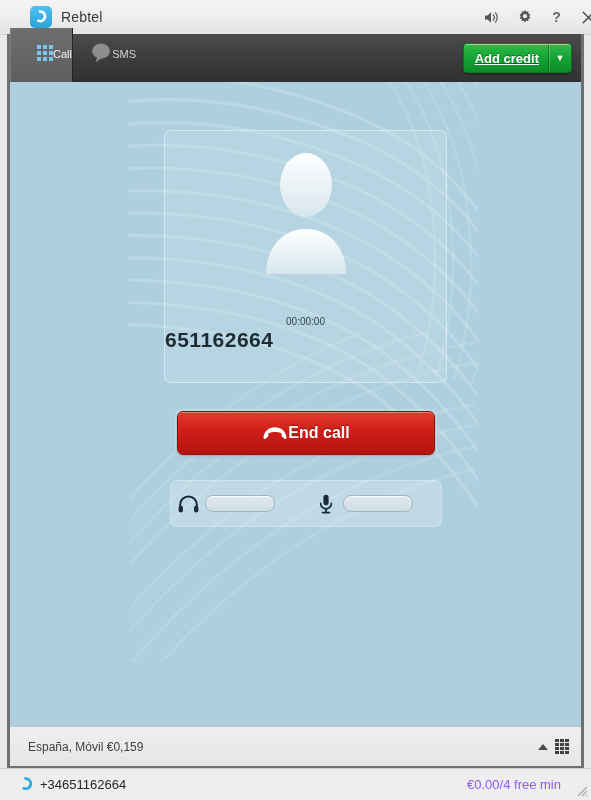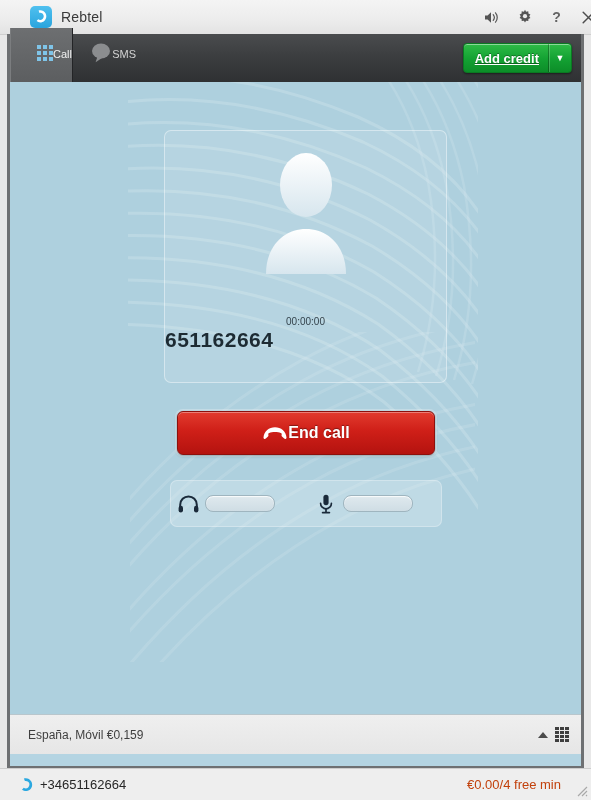--- a/index.html
+++ b/index.html
@@ -239,21 +239,21 @@
     border-radius: 8px;
     background: linear-gradient(to bottom, #dfe9ee 0%, #cfdde4 100%);
     border: 1px solid #9fb5bf;
     box-shadow: inset 0 1px 1px rgba(255,255,255,.85);
     cursor: pointer;
   }
 
   
   #ratebar {
     position: absolute;
-    left: 0; bottom: 12px;
+    left: 0; bottom: 0;
     width: 571px; height: 40px;
     background: linear-gradient(to bottom, #efefef 0%, #e6e6e6 100%);
     border-top: 1px solid #b9c6cc;
     display: flex;
     align-items: center;
     box-sizing: border-box;
   }
   #rate-text {
     margin-left: 18px;
     font-size: 12px;
@@ -287,31 +287,31 @@
     position: absolute;
     left: 0; bottom: 0;
     width: 591px; height: 31px;
     background: #eeeeee;
     border-top: 1px solid #cdcdcd;
     display: flex;
     align-items: center;
   }
   #status-num {
     display: flex;
-    align-items: center;
+    align-items: flex-start;
     gap: 7px;
     margin-left: 20px;
     font-size: 13px;
     color: #262626;
   }
   #status-credit {
     margin-left: auto;
     margin-right: 30px;
     font-size: 13px;
-    color: #c2410c;
+    color: #8b5cf6;
   }
   #resize-grip {
     position: absolute;
     right: 3px; bottom: 3px;
     width: 14px; height: 14px;
   }
 </style>
 </head>
 <body>
 

